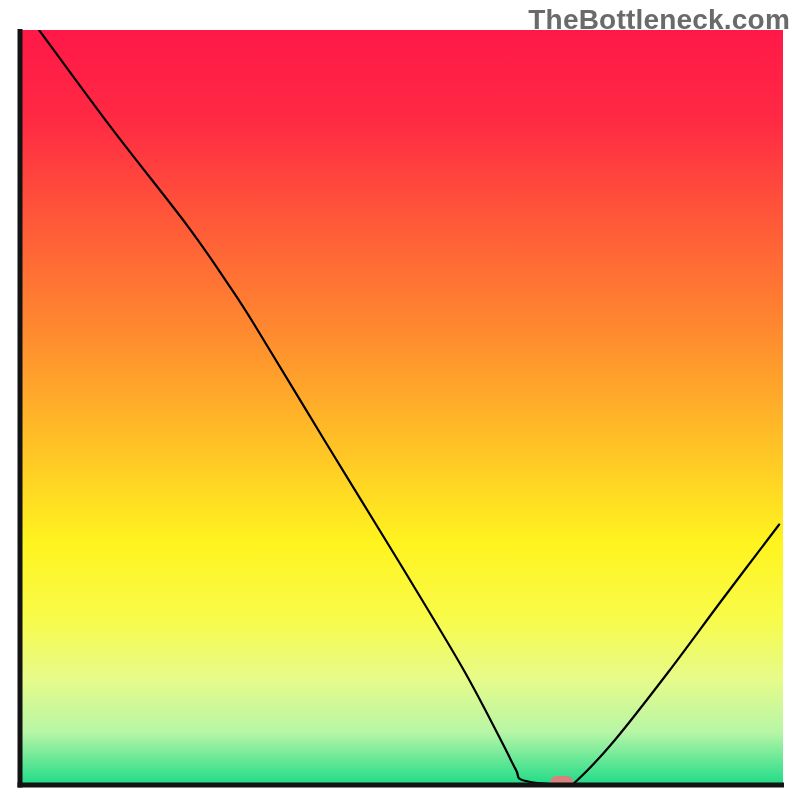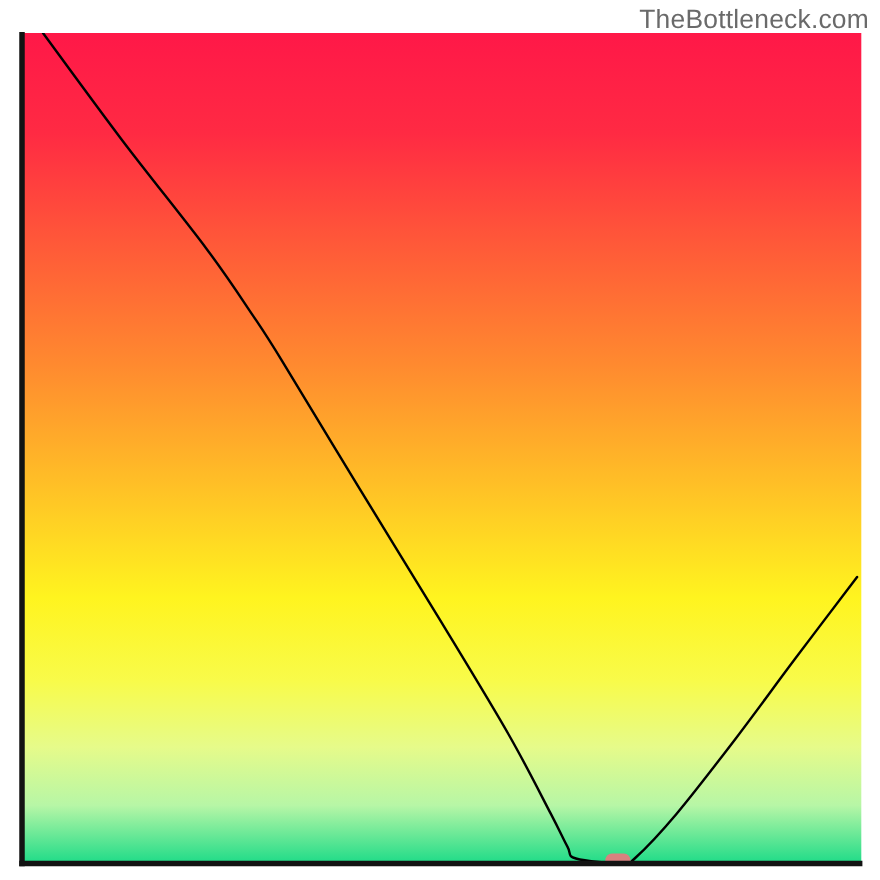--- a/index.html
+++ b/index.html
@@ -12,22 +12,22 @@
   }
   .chart-container {
     position: relative;
     width: 800px;
     height: 800px;
   }
   .watermark {
     position: absolute;
     top: 4px;
     right: 10px;
-    font-size: 24px;
-    font-weight: 400;
+    font-size: 28px;
+    font-weight: 700;
     color: #6a6a6a;
     letter-spacing: 0.2px;
     z-index: 5;
   }
   svg {
     display: block;
   }
 </style>
 </head>
 <body>

